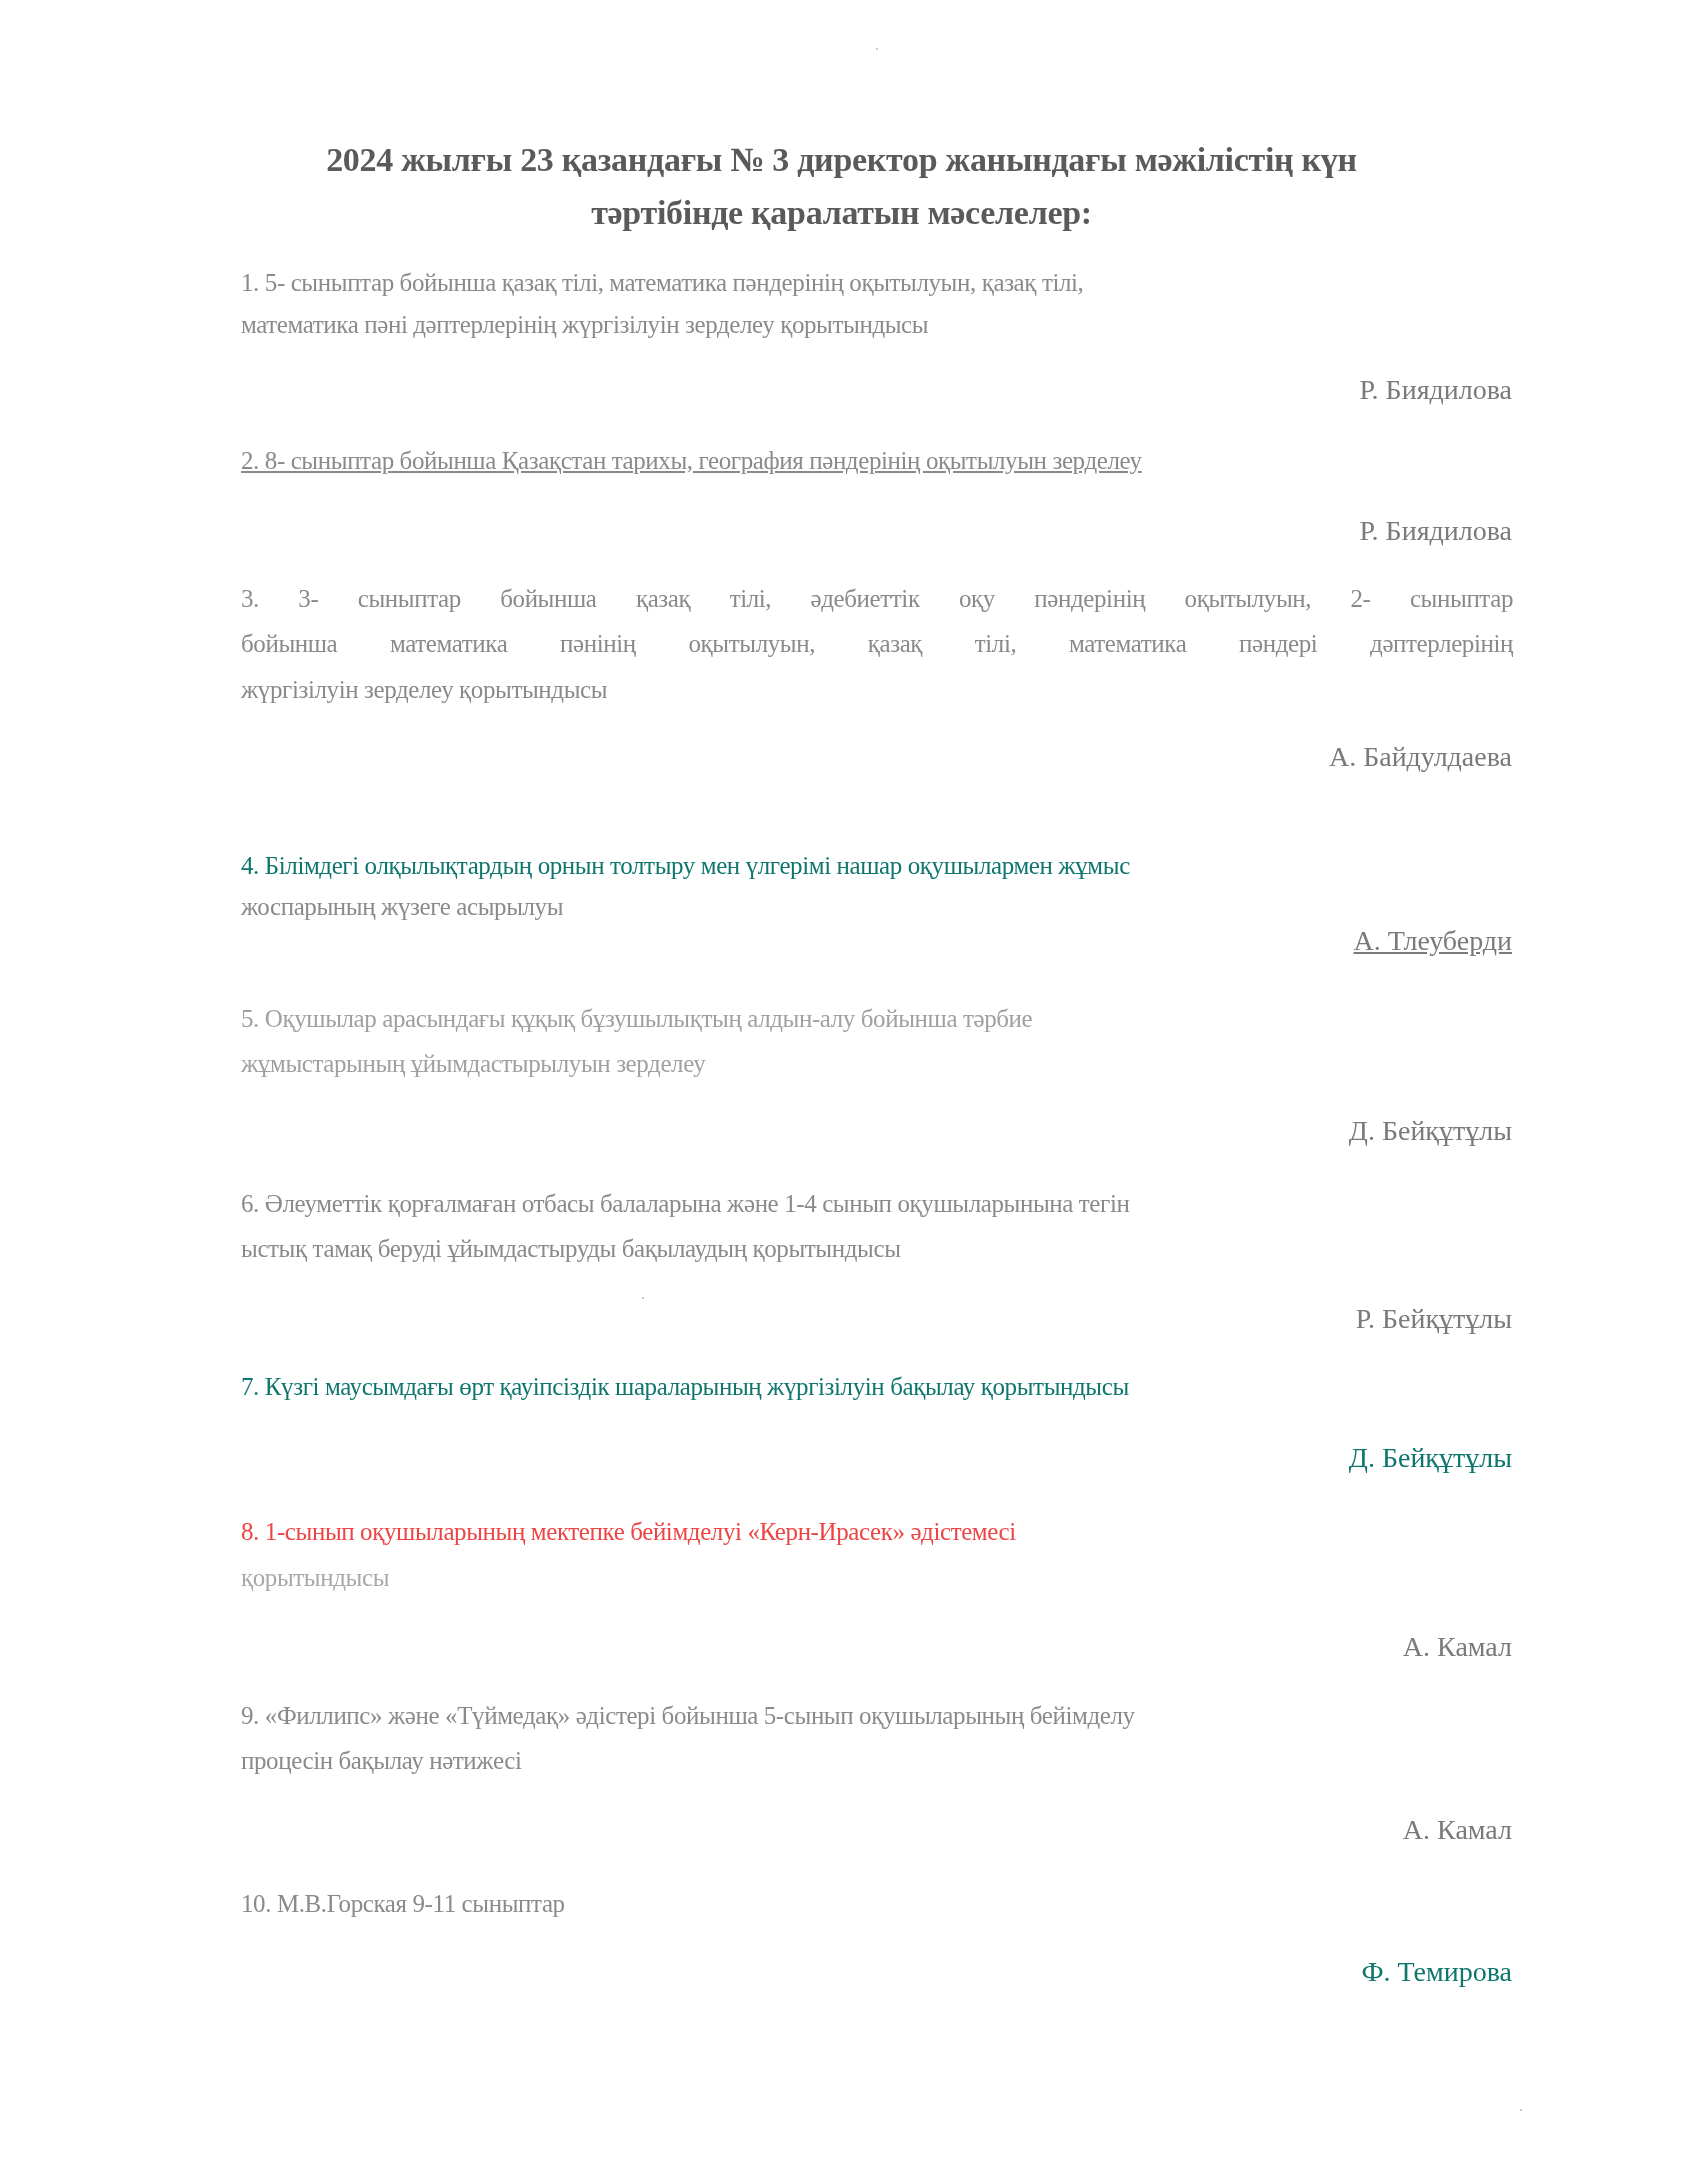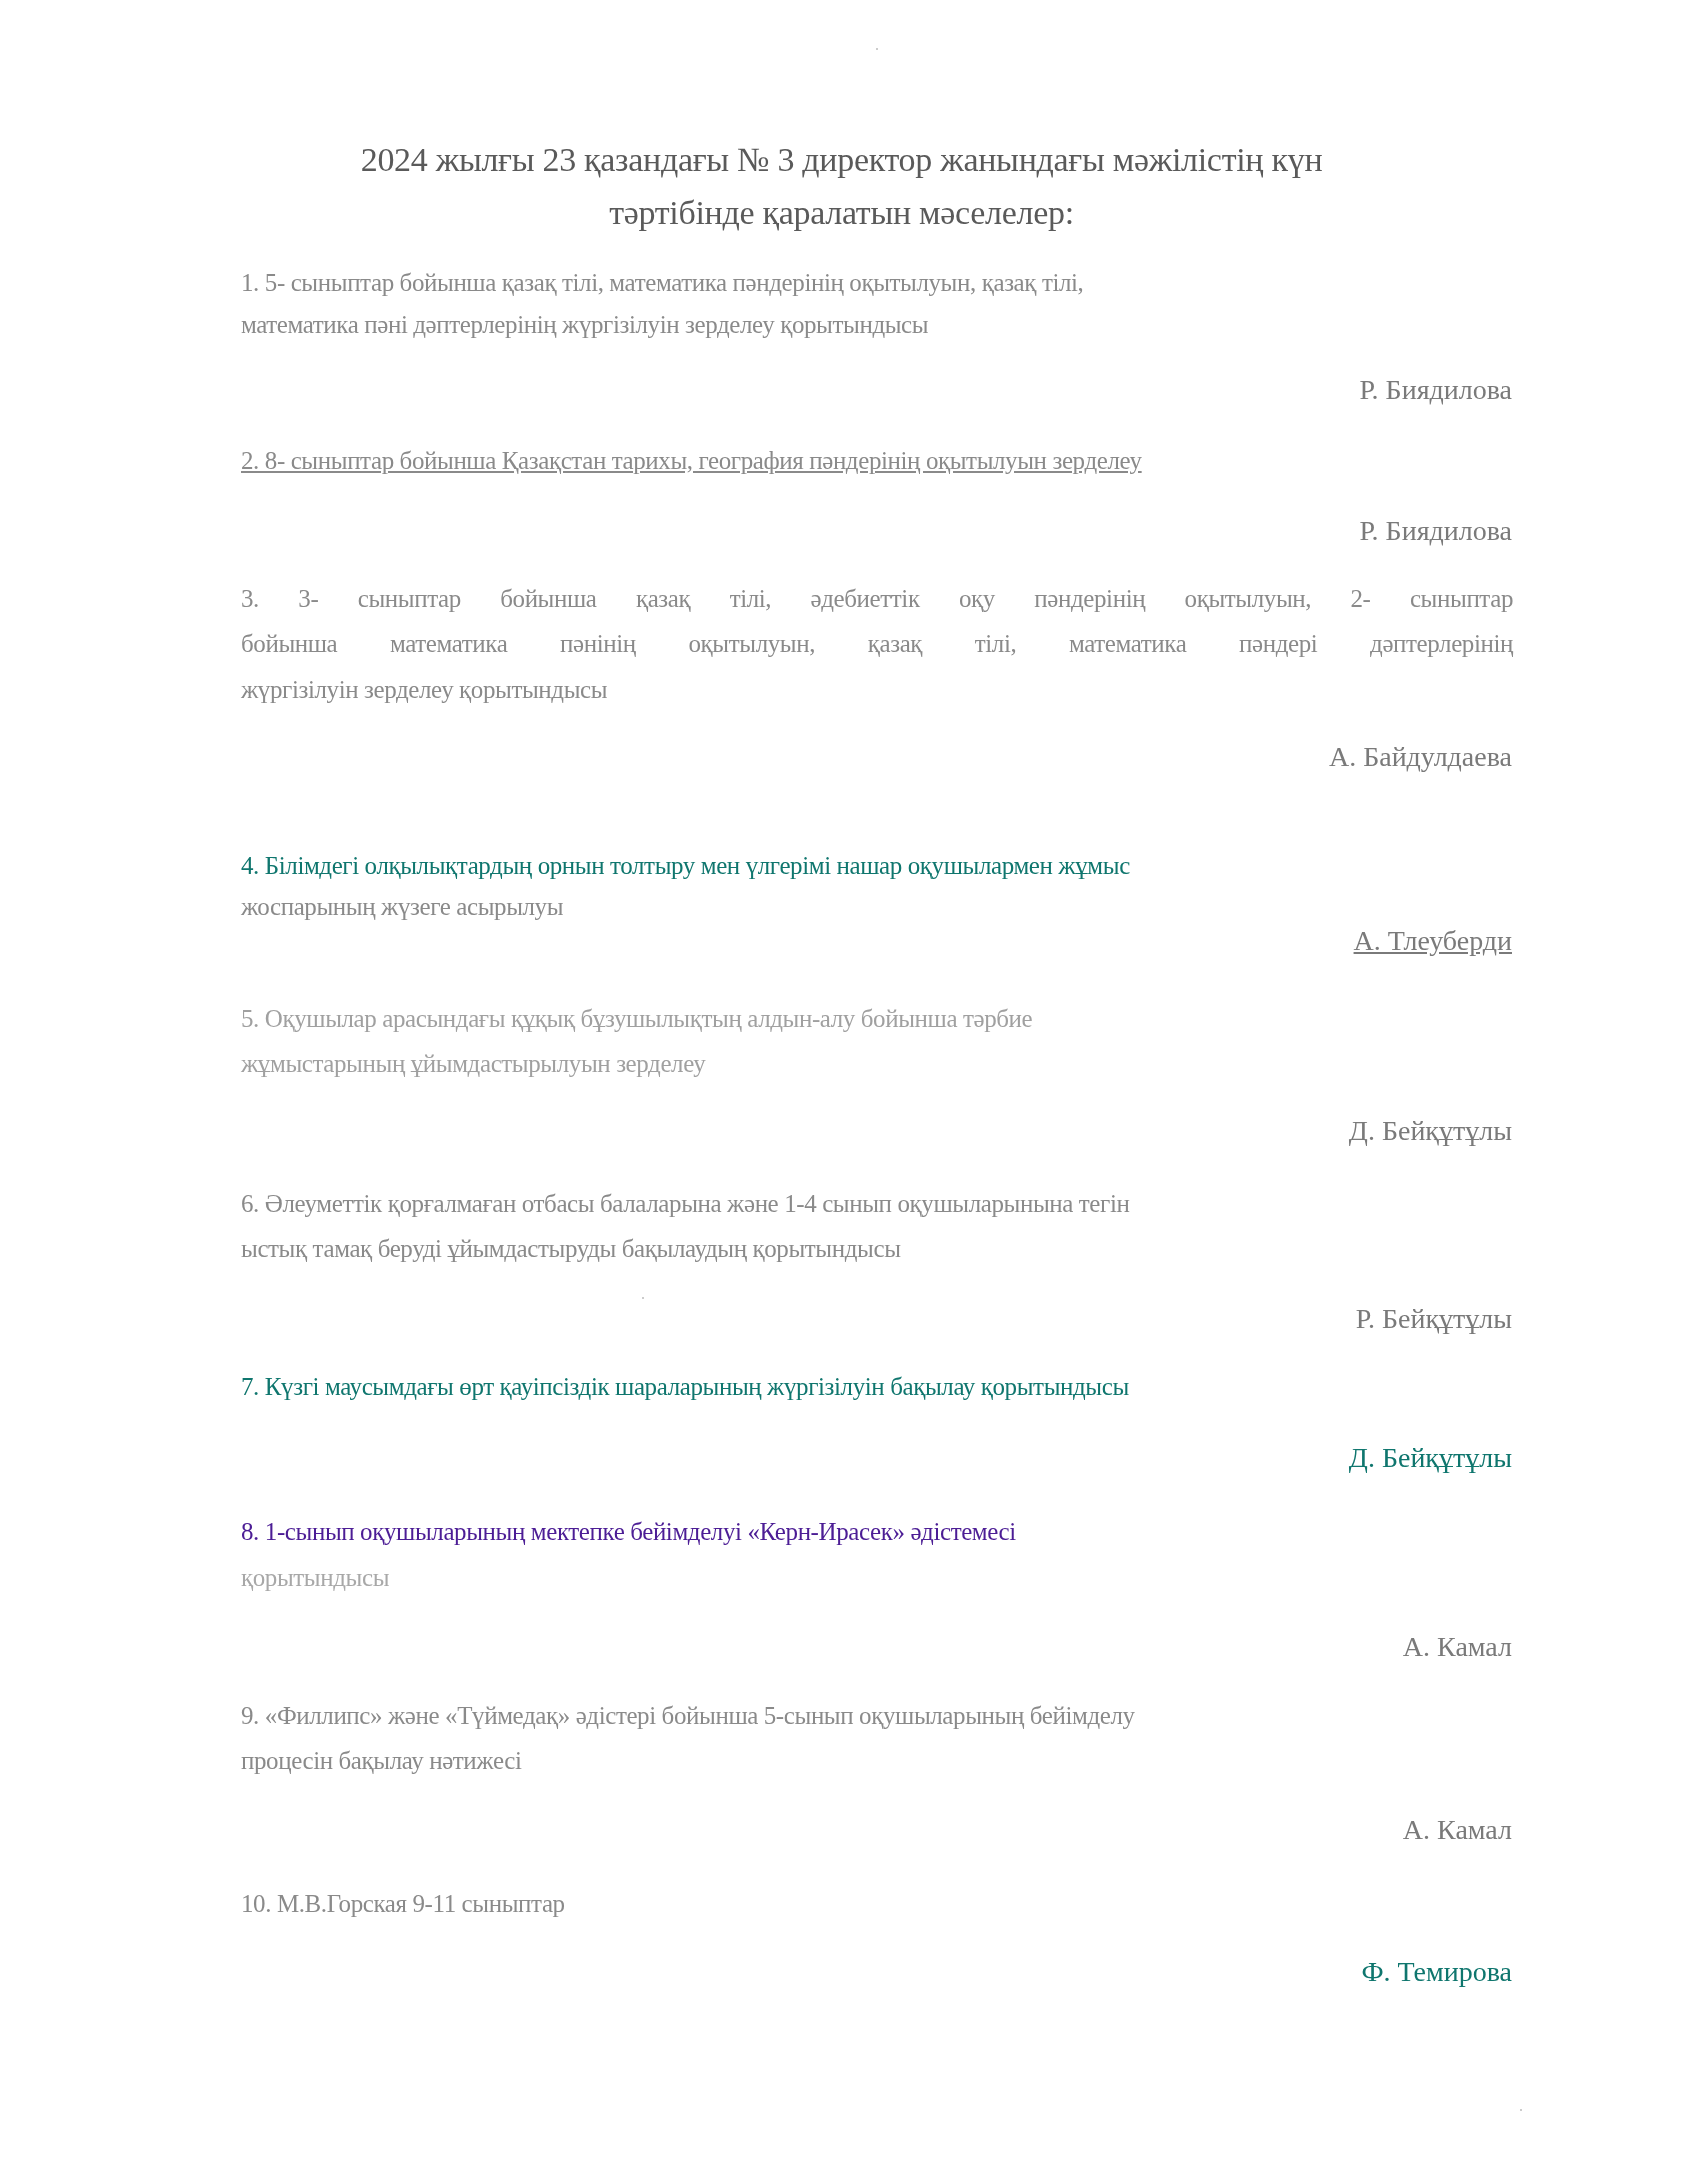--- a/index.html
+++ b/index.html
@@ -1,19 +1,19 @@
 <!DOCTYPE html>
 <html><head>
 <meta charset="utf-8">
 <style>
   html, body { margin:0; padding:0; background:#ffffff; }
   body { width:1683px; height:2178px; position:relative; overflow:hidden;
          font-family:"Liberation Serif", "DejaVu Serif", serif; color:#8a8a8a; }
   .title { position:absolute; left:0; width:1683px; text-align:center;
-           font-weight:normal; font-size:34px; color:#5a5a5a; letter-spacing:-0.3px; }
+           font-weight:bold; font-size:34px; color:#5a5a5a; letter-spacing:-0.3px; }
   .line { position:absolute; left:241px; font-size:25px; white-space:nowrap; letter-spacing:-0.4px; }
   .line.justify { width:1272px; text-align:justify; text-align-last:justify; }
   .resp { position:absolute; right:171px; font-size:28px; white-space:nowrap; color:#7a7a7a; }
   .dark { color:#0f766e; }
   .speck { position:absolute; width:2px; height:2px; background:#bbb; border-radius:1px; }
 </style>
 </head>
 <body>
 
 <div>
@@ -56,21 +56,21 @@
     <div class="line" style="top:1235px;">ыстық тамақ беруді ұйымдастыруды бақылаудың  қорытындысы</div>
     <div class="resp" style="top:1303px;">Р. Бейқұтұлы</div>
   </div>
 
   <div>
     <div class="line dark" style="top:1373px;">7. Күзгі  маусымдағы өрт қауіпсіздік шараларының жүргізілуін бақылау қорытындысы</div>
     <div class="resp dark" style="top:1442px;">Д. Бейқұтұлы</div>
   </div>
 
   <div>
-    <div class="line" style="top:1518px;color:#4c1d95;">8. 1-сынып оқушыларының мектепке бейімделуі «Керн-Ирасек» әдістемесі</div>
+    <div class="line" style="top:1518px;color:#ef4444;">8. 1-сынып оқушыларының мектепке бейімделуі «Керн-Ирасек» әдістемесі</div>
     <div class="line" style="top:1564px;color:#a8a8a8;">қорытындысы</div>
     <div class="resp" style="top:1631px;">А. Камал</div>
   </div>
 
   <div>
     <div class="line" style="top:1702px;">9. «Филлипс» және «Түймедақ» әдістері  бойынша 5-сынып оқушыларының бейімделу</div>
     <div class="line" style="top:1747px;">процесін бақылау нәтижесі</div>
     <div class="resp" style="top:1814px;">А. Камал</div>
   </div>
 

